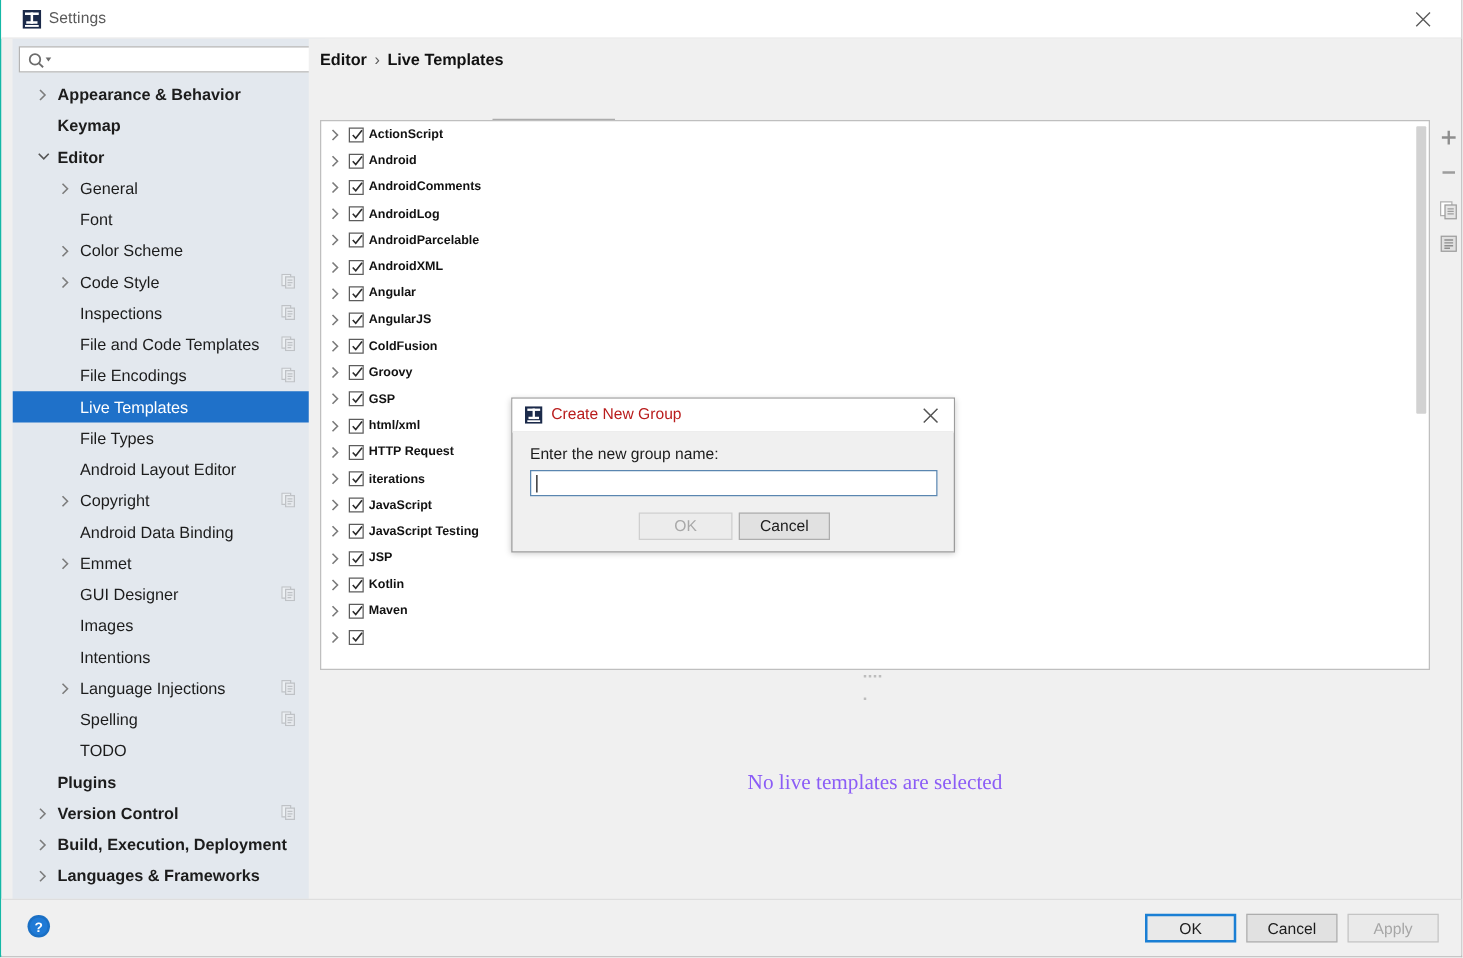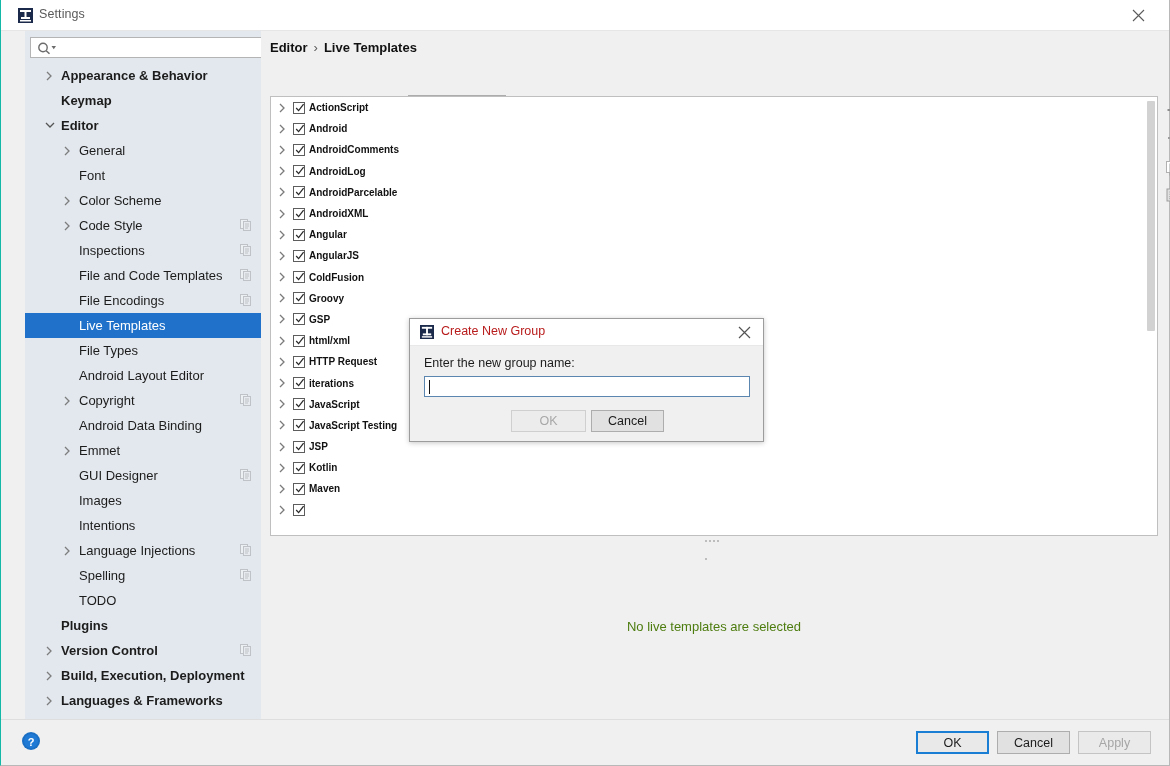--- a/index.html
+++ b/index.html
@@ -35,21 +35,21 @@
   }
   .tb-close {
     position: absolute; right: 8px; top: 0; width: 46px; height: 31px;
     display: flex; align-items: center; justify-content: center;
     color: #5b5b5b;
   }
   .tb-close svg { display: block; }
 
   
   #sidebar {
-    position: absolute; left: 24px; top: 31px;
+    position: absolute; left: 9px; top: 31px;
     width: 250px; height: 690px;
     background: #e3e8ee;
   }
   #searchwrap {
     position: absolute; left: 5px; top: 6px;
     width: 238px; height: 21px;
     background: #ffffff;
     border: 1px solid #b4b4b4;
   }
   #searchwrap .mag {
@@ -100,21 +100,21 @@
     background: #c5ced8;
   }
   #sb-thumb {
     position: absolute; left: 0; width: 9px; height: 12px;
     top: 268px;
     background: #1f71c9;
   }
 
   
   #main {
-    position: absolute; left: 260px; top: 31px;
+    position: absolute; left: 246px; top: 31px;
     width: 908px; height: 690px;
     background: #f0f0f0;
   }
   .crumbs {
     position: absolute; left: 9px; top: 9px;
     font-size: 13px; font-weight: bold; color: #111;
     white-space: nowrap;
   }
   .crumbs .sep { font-weight: normal; color: #5d5d5d; padding: 0 6px; }
 
@@ -197,21 +197,21 @@
     width: 18px; height: 3px;
   }
   #splitter .grip i {
     display: inline-block; width: 2px; height: 2px; margin-right: 2px;
     background: #bdbdbd; vertical-align: top;
   }
 
   #emptymsg {
     position: absolute; left: 9px; top: 515px; width: 888px; height: 160px;
     display: flex; align-items: center; justify-content: center;
-    font-size: 13px; color: #4d7c0f;
+    font-size: 17px; color: #8b5cf6; font-family: Liberation Serif, serif;
   }
 
   
   #bottombar {
     position: absolute; left: 0; bottom: 1px; width: 1168px; height: 45px;
     background: #f0f0f0;
     border-top: 1px solid #dedede;
   }
   .helpbtn {
     position: absolute; left: 19px; top: 10px; width: 21px; height: 21px;

